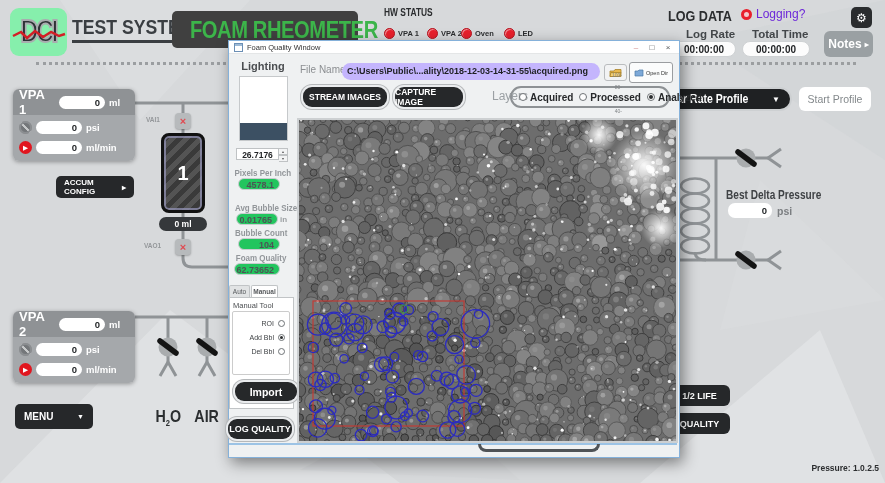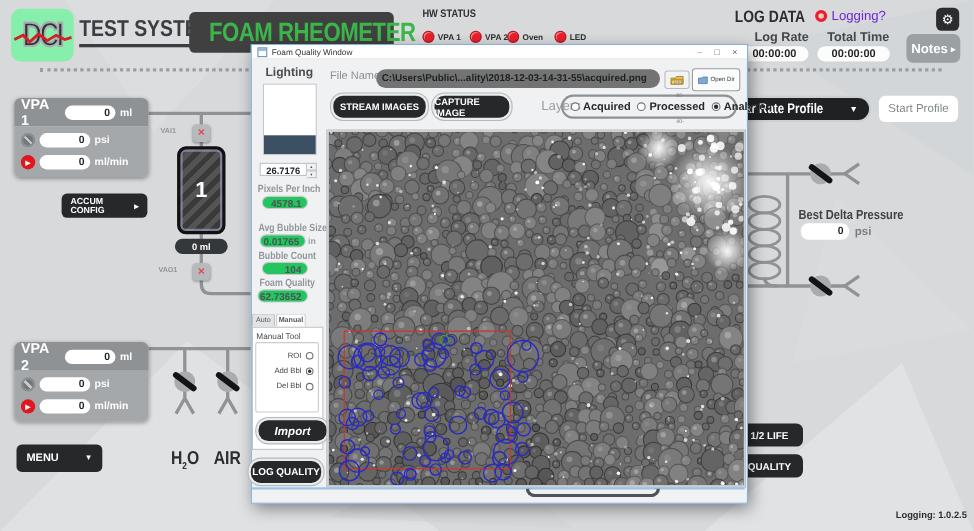--- a/index.html
+++ b/index.html
@@ -80,21 +80,21 @@
   .dialog{left:228px;top:40px;width:450px;height:416px;background:#eff1f2;border:1px solid #85b1da;
           box-shadow:3px 5px 14px rgba(0,0,0,.45);z-index:10;}
   .da{position:absolute;}
   .dlg-titlebar{left:0;top:0;width:100%;height:13px;background:#fff;display:flex;align-items:center;gap:4px;
                 padding:0 5px;box-sizing:border-box;border-bottom:1px solid #e4e6e7;}
   .win-icon{width:7px;height:7px;border:1px solid #6b8fb5;background:linear-gradient(#9dbad6 0 2px,#fff 2px);}
   .dlg-title{font-size:7.5px;color:#333;flex:1;}
   .win-ctl{font-size:8px;color:#55585b;width:12px;text-align:center;}
   .win-min{color:#d08a8a;}
   .file-label{left:71px;top:23px;font-size:10px;color:#8b8e91;}
-  .file-input{left:113px;top:22px;width:258px;height:17px;background:#737373;border-radius:9px;font-weight:bold;
+  .file-input{left:113px;top:22px;width:258px;height:17px;background:#c4b5fd;border-radius:9px;font-weight:bold;
               font-size:9px;color:#1d1f21;line-height:17px;padding:0 5px;box-sizing:border-box;white-space:nowrap;overflow:hidden;}
   .folder-btn{left:375px;top:23px;width:21px;height:15px;background:#f2f3f4;border:1px solid #b9bcbe;border-radius:3px;
               display:flex;align-items:center;justify-content:center;}
   .opendir-btn{left:400px;top:21px;width:42px;height:19px;background:#fbfcfc;border:1px solid #9a9da0;border-radius:3px;
                display:flex;align-items:center;justify-content:center;gap:2px;font-size:5.5px;color:#333;}
   .cap-btn{box-shadow:0 0 0 2px #eaecee,0 0 0 3px #b5b8ba;border-radius:9px;}
   .stream-btn{left:74px;top:46px;width:84px;height:20px;font-size:8.5px;}
   .capture-btn{left:166px;top:46px;width:68px;height:20px;font-size:8.5px;}
   .layers-label{left:263px;top:48px;font-size:12px;color:#9ba0a4;}
   .layers-group{left:281px;top:45px;width:160px;height:22px;border:2px solid #8d9194;border-radius:13px;
@@ -118,21 +118,21 @@
 
   .tab{height:12px;font-size:6.5px;color:#55585b;background:#e1e3e4;border:1px solid #c1c4c6;border-bottom:none;
        display:flex;align-items:center;justify-content:center;border-radius:2px 2px 0 0;box-sizing:border-box;}
   .tab.active{background:#fff;font-weight:bold;}
   .tool-panel{left:0;top:256px;width:65px;height:112px;background:#fff;border:1px solid #c1c4c6;box-sizing:border-box;}
   .tool-title{left:4px;top:260px;font-size:7.5px;color:#4a4d50;}
   .tool-box{left:3px;top:270px;width:58px;height:64px;border:1px solid #ccc;border-radius:2px;box-sizing:border-box;}
   .tool-row{position:absolute;left:6px;width:50px;height:10px;display:flex;align-items:center;justify-content:flex-end;gap:4px;
             font-size:7px;color:#3f4245;}
   .tool-row .radio{width:7px;height:7px;}
-  .import-btn{left:6px;top:341px;width:62px;height:19px;font-size:10.5px;font-style:italic;}
+  .import-btn{left:6px;top:341px;width:62px;height:19px;font-size:10.5px;}
   .logq-btn{left:-1px;top:378px;width:64px;height:20px;font-size:9px;}
 
   .img-area{left:68px;top:77px;width:377px;height:321px;background:#6f6f6f;border:2px solid #cdd0d2;box-sizing:content-box;overflow:hidden;}
   .blue-line{left:0;top:402px;width:448px;height:2px;background:#9cc3e5;}
   .pull-handle{left:249px;top:403px;width:122px;height:8px;border-left:3px solid #4f5357;border-right:3px solid #4f5357;
                border-bottom:3px solid #4f5357;border-radius:0 0 9px 9px;box-sizing:border-box;}
 </style>
 </head>
 <body>
 
@@ -312,21 +312,21 @@
     </div>
   <div class="abs bdp-label"><span class="cond">Best Delta Pressure</span></div>
   <div class="abs pill-input bdp-field">0</div>
   <div class="abs bdp-unit">psi</div>
   <div class="abs dark-btn side-btn" style="left:640px;top:385px;">
     <span>FOAM 1/2 LIFE</span>
     </div>
   <div class="abs dark-btn side-btn" style="left:640px;top:413px;">
     <span>FOAM QUALITY</span>
     </div>
-  <div class="abs version">Logging: 1.0.2.5</div>
+  <div class="abs version">Pressure: 1.0.2.5</div>
 
   <div class="abs dialog">
     <div class="dlg-titlebar">
       <span class="win-icon"></span>
       <span class="dlg-title">Foam Quality Window</span>
       <span class="win-ctl win-min">–</span>
       <span class="win-ctl">□</span>
       <span class="win-ctl">×</span>
     </div>
 

